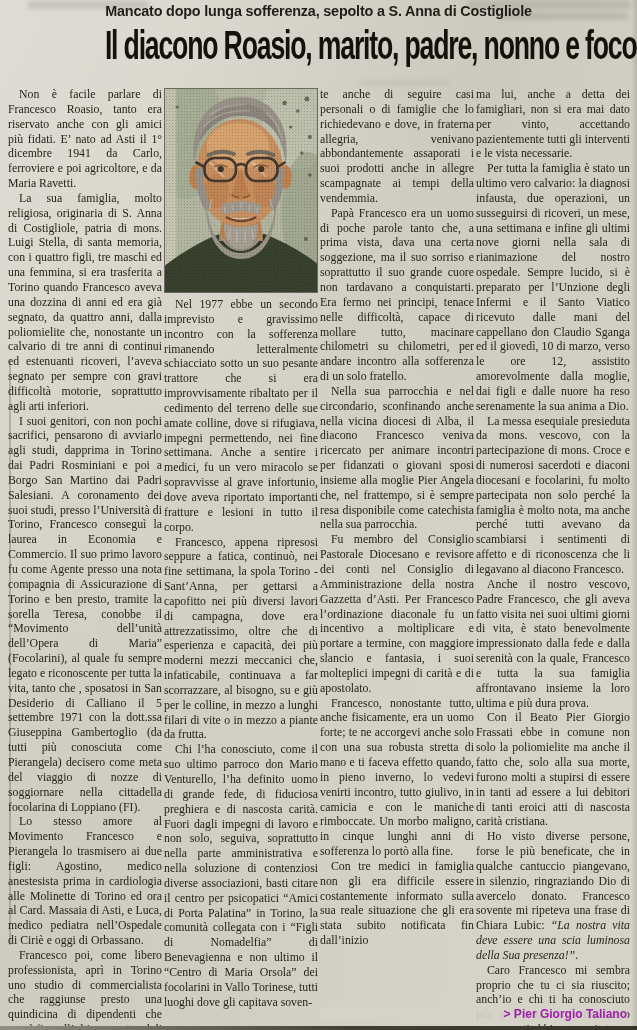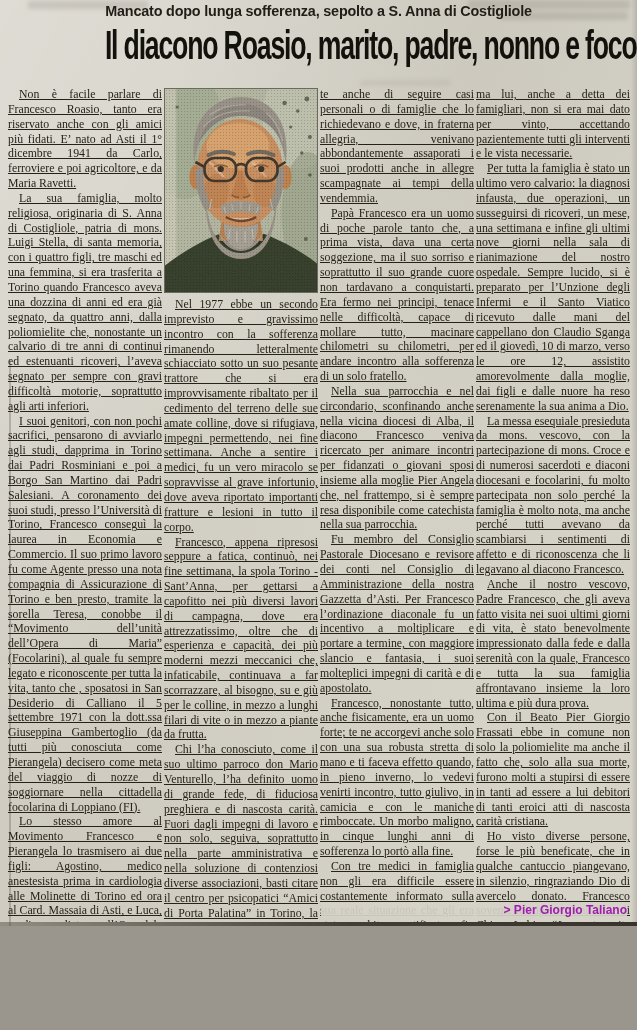--- a/index.html
+++ b/index.html
@@ -1,18 +1,18 @@
 <!DOCTYPE html>
 <html lang="it"><head>
 <meta charset="utf-8">
 <style>
   html,body{margin:0;padding:0;}
   body{width:637px;height:1030px;overflow:hidden;background:#9a968d;}
   .page{
-    position:relative;width:637px;height:926px;overflow:hidden;
+    position:relative;width:637px;height:1030px;overflow:hidden;
     background:
       radial-gradient(ellipse at 75% 5%, rgba(125,118,104,.10), transparent 45%),
       radial-gradient(ellipse at 10% 90%, rgba(120,112,98,.08), transparent 50%),
       linear-gradient(118deg, rgba(255,255,255,.22), rgba(255,255,255,0) 45%),
       #d5d2c8;
     font-family:"Liberation Serif", serif;
     color:#26221a;
   }
   
   .smudge{position:absolute;background:rgba(88,82,70,.16);filter:blur(2.2px);border-radius:2px;}
@@ -31,21 +31,21 @@
   }
   .headline{position:absolute;top:22px;left:0;width:637px;text-align:center;white-space:nowrap;}
   .headline span{
     display:inline-block;font-family:"Liberation Sans", sans-serif;font-weight:bold;
     font-size:36px;letter-spacing:-1.6px;color:#13110c;
     transform:scale(.74,1.12);transform-origin:center top;
   }
 
   .cols{
     position:absolute;top:87px;left:8px;right:7px;bottom:4px;
-    display:flex;gap:2px;text-decoration:underline;
+    display:flex;gap:2px;
   }
   .col{
     flex:1 1 0;overflow:hidden;
     font-size:11.8px;line-height:14.85px;text-align:justify;
     text-justify:inter-word;hyphens:auto;-webkit-hyphens:auto;
     color:#272319;
   }
   .col p{margin:0;text-indent:11px;}
   .col p.noindent{text-indent:0;}
   .col .it{font-style:italic;}

